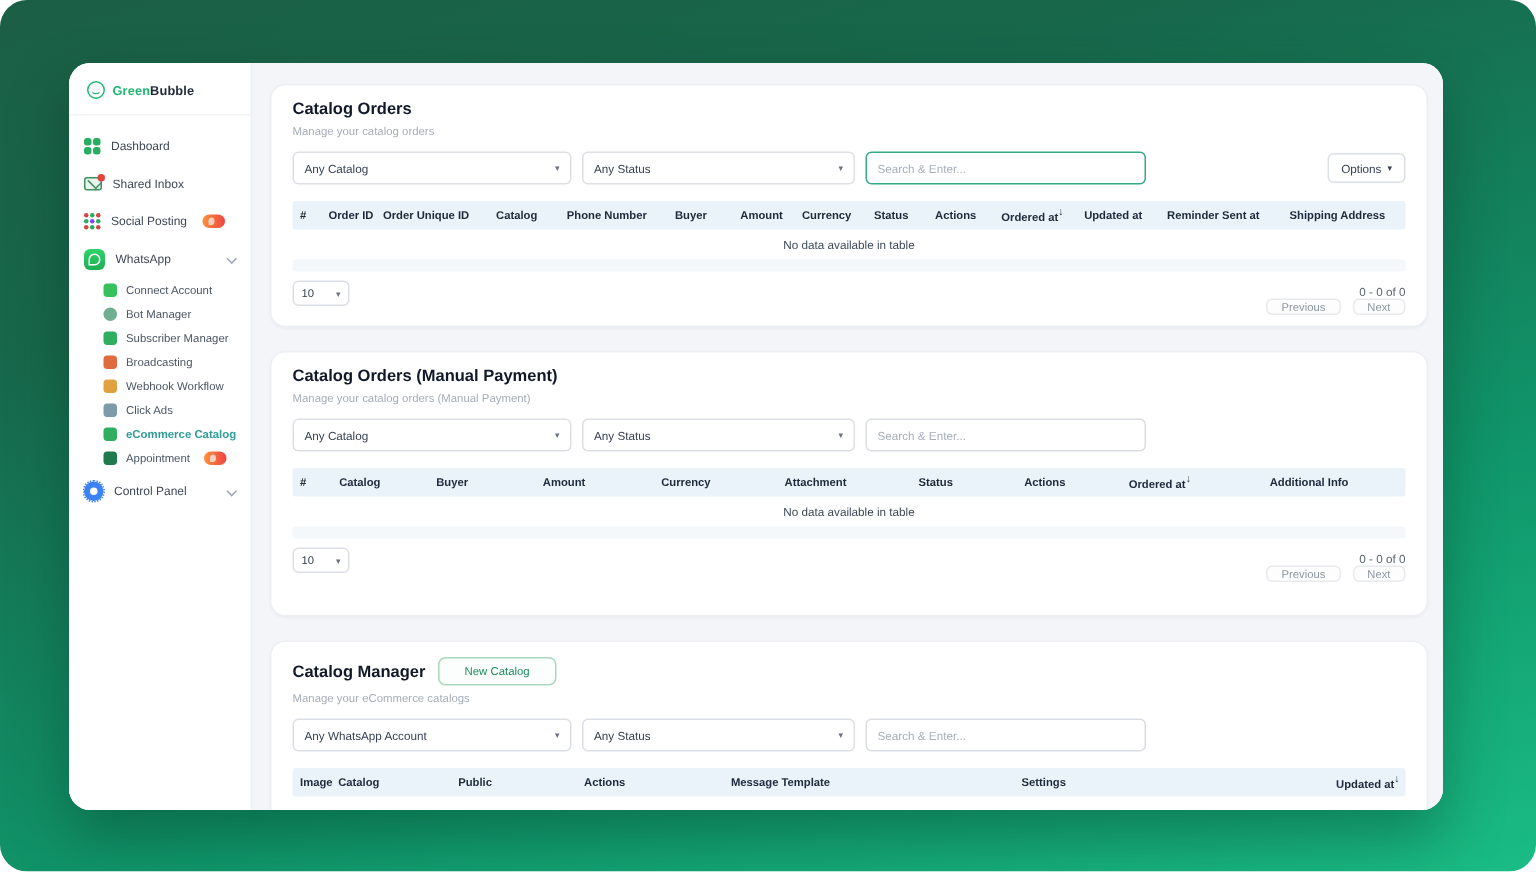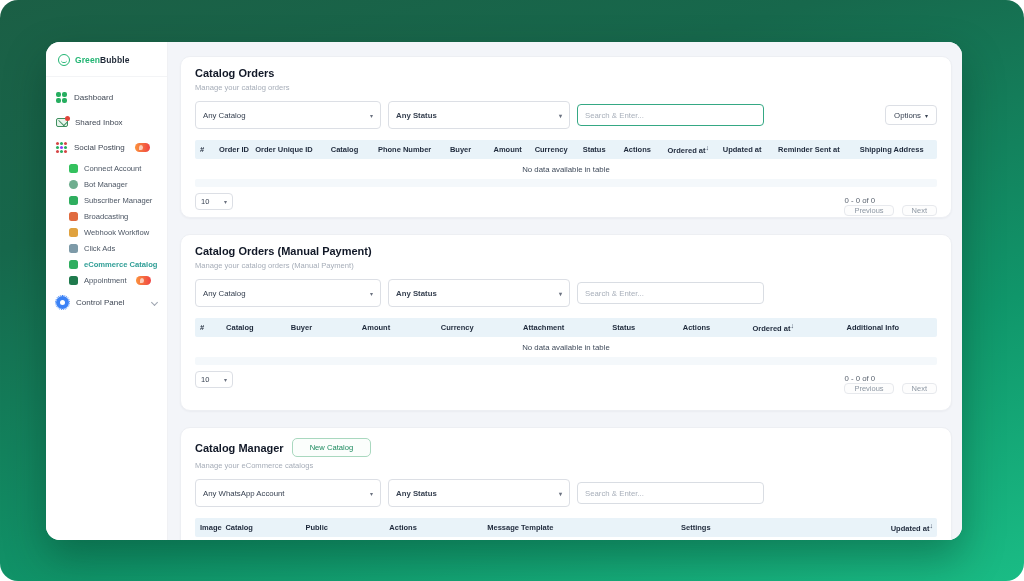--- a/index.html
+++ b/index.html
@@ -45,22 +45,22 @@
   .badge { margin-left:3px; width:15px; height:9px; border-radius:5px; background:linear-gradient(90deg,#fb923c,#ef4444); position:relative; flex:none; }
   .badge::after { content:""; position:absolute; left:4px; top:2px; width:4px; height:5px; background:rgba(255,255,255,.65); border-radius:50% 50% 50% 0; }
   
   .main { flex:1; background:#f3f5f9; padding:14px 10px 0 12px; overflow:hidden; }
   .card { background:#fff; border:1px solid #edeff3; border-radius:10px; padding:10px 14px 8px 14px; box-shadow:0 1px 2px rgba(20,30,50,.04); margin-bottom:16px; }
   .card-title { font-size:11px; font-weight:bold; color:#111827; }
   .card-sub { font-size:7.6px; color:#a6adb8; margin-top:4px; }
   .title-row { display:flex; align-items:center; gap:8px; }
   .btn-new { font-size:7.6px; color:#1d8a5f; background:#fbfefc; border:1px solid #a9d8bf; border-radius:5px; padding:4px 17px; cursor:pointer; }
   .filters { display:flex; align-items:center; gap:7px; margin-top:9px; }
-  .select { width:186px; height:28px; border:1px solid #dcdfe5; border-radius:4px; background:#fff; display:flex; align-items:center; padding:5px 7px; font-size:7.8px; color:#374151; cursor:pointer; }
-  .select.w2 { width:182px;font-weight:bold; }
+  .select { width:186px; height:22px; border:1px solid #dcdfe5; border-radius:4px; background:#fff; display:flex; align-items:center; padding:5px 7px; font-size:7.8px; color:#374151; cursor:pointer; }
+  .select.w2 { width:182px; }
   .select .caret { margin-left:auto; font-size:6px; color:#6b7280; }
   .search { width:187px; height:22px; border:1px solid #d9dde3; border-radius:4px; background:#fff; padding:0 7px; font-size:7.8px; color:#374151; font-family:"Liberation Sans",sans-serif; }
   .search::placeholder { color:#a8afba; }
   .search.focused { border:1.4px solid #35a884; outline:none; }
   .btn-options { margin-left:auto; height:20px; background:#fff; border:1px solid #dcdfe5; border-radius:4px; font-size:7.8px; color:#374151; padding:0 8px; display:flex; align-items:center; gap:4px; cursor:pointer; }
   .btn-options .caret { font-size:6px; color:#374151; }
   .thead { display:grid; align-items:center; height:19px; margin-top:11px; background:#e9f3f9; border-radius:2px; font-size:7.5px; font-weight:bold; color:#1e293b; }
   .thead span { text-align:center; white-space:nowrap; overflow:hidden; }
   .t1 { grid-template-columns:2.6% 5.3% 8.2% 8.1% 8.1% 7% 5.7% 6% 5.6% 6% 7.1% 8.1% 9.9% 12.4%; }
   .t2 { grid-template-columns:2.6% 6.9% 9.7% 10.4% 11.5% 11.8% 9.8% 9.8% 10.2% 17.3%; }
@@ -68,21 +68,21 @@
   .t3 span:nth-child(1),.t3 span:nth-child(2) { text-align:left; }
   .t3 span:last-child { text-align:right; padding-right:2px; }
   .thead span:first-child { text-align:left; padding-left:5px; }
   .sort-icon { font-weight:normal; color:#334155; font-size:7px; vertical-align:super; }
   .sort-icon::after { content:"\2193"; }
   .empty-row { text-align:center; font-size:7.8px; color:#3f4a5a; padding:6px 0 5px 0; }
   .stripe-row { height:8px; background:#f4f8fb; border-radius:2px; }
   .tfoot { display:flex; align-items:flex-end; margin-top:6px; }
   .page-size { width:38px; height:17px; border:1px solid #dcdfe5; border-radius:4px; display:flex; align-items:center; padding:0 5px; font-size:7.5px; color:#374151; margin-bottom:6px; cursor:pointer; }
   .page-size .caret { margin-left:auto; font-size:6px; color:#6b7280; }
-  .pag-right { margin-left:auto; display:flex; flex-direction:column; }
+  .pag-right { margin-left:auto; display:flex; flex-direction:column; align-items:flex-end; }
   .range { font-size:7.8px; color:#5b6470; }
   .pag-btns { display:flex; gap:8px; }
   .pag-btn { background:#fdfdfd; border:1px solid #e7e9ed; border-radius:4px; font-size:7.5px; color:#8d97a3; padding:0 9px; cursor:pointer; }
   .caret::after { content:"\25BE"; }
 </style>
 </head>
 <body>
 
 <div class="bg">
   <div class="window">
@@ -113,20 +113,25 @@
               <i style="background:#d64545"></i>
             <i style="background:#27ae60"></i>
               <i style="background:#8a3ffc"></i>
               <i style="background:#27ae60"></i>
             <i style="background:#d64545"></i>
               <i style="background:#27ae60"></i>
               <i style="background:#d64545"></i>
           </span>
           <span class="nav-label">Social Posting</span>
           <span class="badge"></span>
+        </div>
+        <div class="nav-item">
+          <span class="ic ic-wa"></span>
+          <span class="nav-label">WhatsApp</span>
+          <span class="chev"></span>
         </div>
 
         <div class="nav-sub">
           <span class="ic ic-sq" style="background:#34c15e"></span>
           <span class="nav-label">Connect Account</span>
         </div>
         <div class="nav-sub">
           <span class="ic ic-sq" style="background:#6fae8f;border-radius:50%"></span>
           <span class="nav-label">Bot Manager</span>
         </div>

